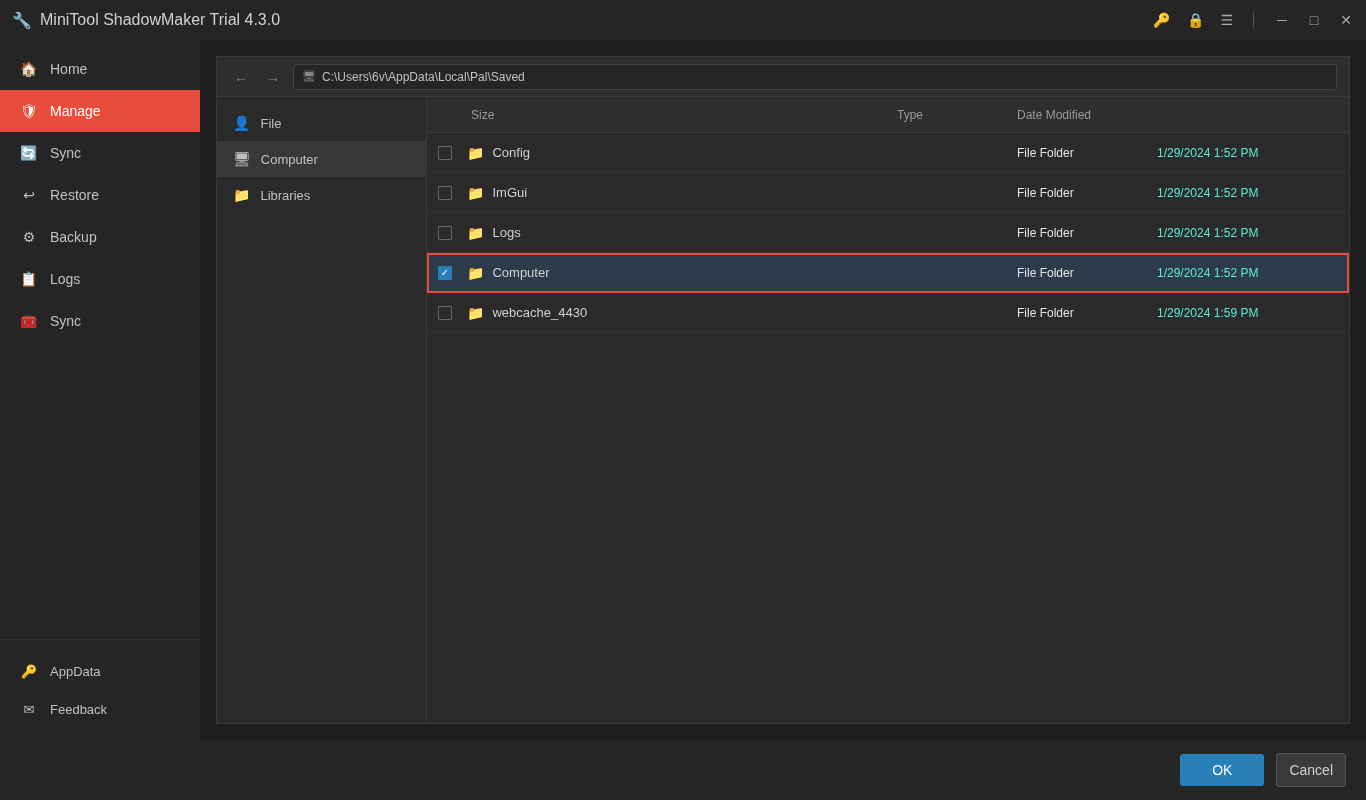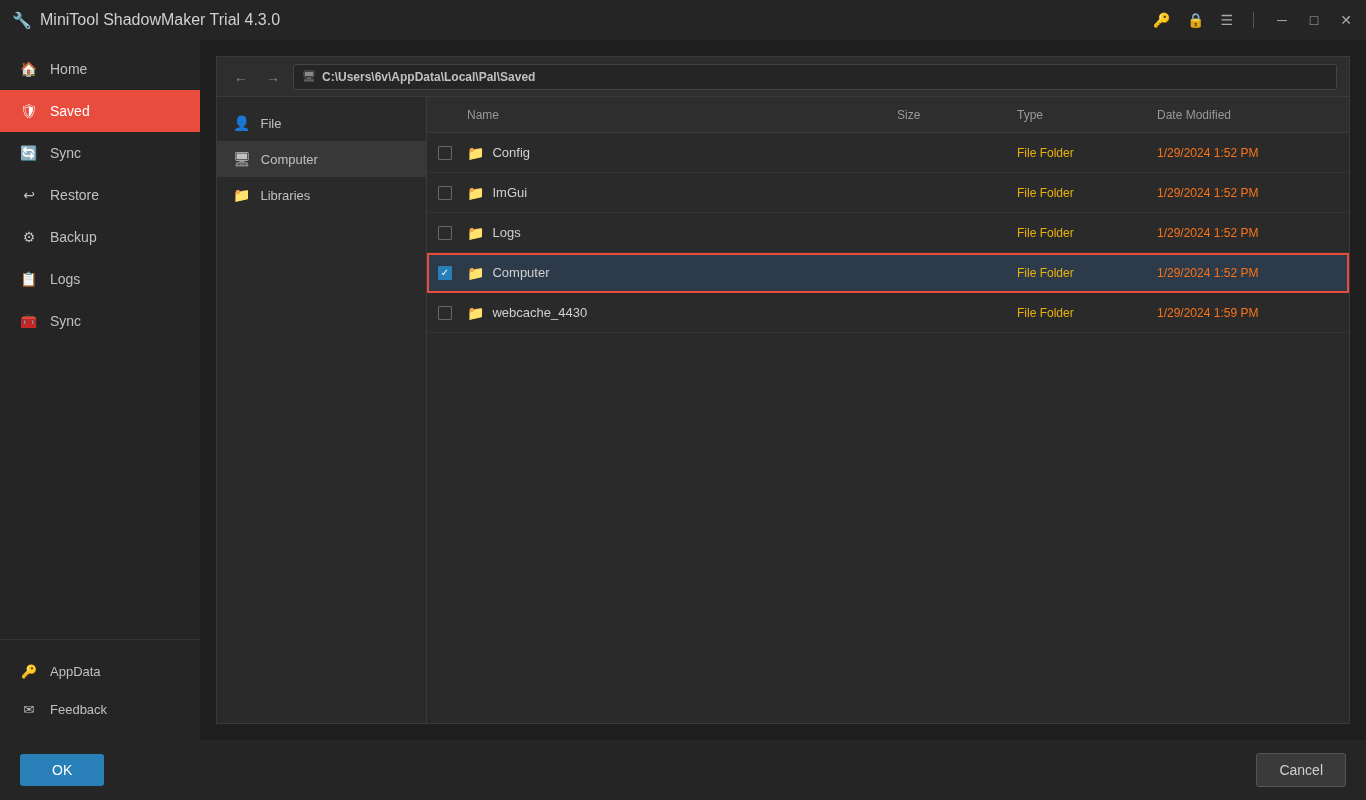--- a/index.html
+++ b/index.html
@@ -166,21 +166,20 @@
       padding: 0 8px;
       gap: 6px;
     }
     .path-icon {
       color: #888;
       font-size: 11px;
     }
     .path-text {
       color: #c0c0c0;
       font-size: 12px;
-      font-weight: bold;
     }
 
     
     .browser-body {
       flex: 1;
       display: flex;
     }
 
     
     .tree-panel {
@@ -284,58 +283,57 @@
       font-size: 14px;
       color: #888;
     }
     .row-size {
       font-size: 12px;
       color: #999;
       padding: 0 8px;
     }
     .row-type {
       font-size: 12px;
-      color: #eab308;
+      color: #e5e5e5;
       padding: 0 8px;
     }
     .row-date {
       font-size: 12px;
-      color: #f97316;
+      color: #5eead4;
       padding: 0 8px;
     }
 
     
     .bottom-bar {
       height: 60px;
       background: #252525;
       display: flex;
       align-items: center;
-      justify-content: space-between;
+      justify-content: flex-end;
       padding: 0 20px;
       gap: 12px;
       flex-shrink: 0;
     }
     .btn-ok {
       background: #2980b9;
       color: #fff;
       border: none;
       padding: 8px 32px;
       font-size: 14px;
       cursor: pointer;
       border-radius: 3px;
     }
     .btn-cancel {
       background: #3a3a3a;
       color: #d0d0d0;
       border: 1px solid #555;
-      padding: 8px 22px;
+      padding: 8px 12px;
       font-size: 14px;
       cursor: pointer;
       border-radius: 3px;
-      margin-left: 48px;
     }
 
     
     .divider-v {
       width: 1px;
       height: 16px;
       background: #555;
       margin: 0 4px;
     }
   </style>
@@ -363,21 +361,21 @@
   <div class="sidebar">
     <div class="sidebar-nav">
 
       <div class="sidebar-item">
         <span class="sidebar-icon">🏠</span>
         <span>Home</span>
       </div>
 
       <div class="sidebar-item active">
         <span class="sidebar-icon">🛡</span>
-        <span>Saved</span>
+        <span>Manage</span>
       </div>
 
       <div class="sidebar-item">
         <span class="sidebar-icon">🔄</span>
         <span>Sync</span>
       </div>
 
       <div class="sidebar-item">
         <span class="sidebar-icon">↩</span>
         <span>Restore</span>
@@ -441,21 +439,20 @@
             <span class="tree-icon">📁</span>
             <span>Libraries</span>
           </div>
 
         </div>
 
         <div class="file-list-panel">
 
           <div class="col-headers">
             <div class="col-header"></div>
-            <div class="col-header col-header-name">Name</div>
             <div class="col-header">Size</div>
             <div class="col-header">Type</div>
             <div class="col-header">Date Modified</div>
           </div>
 
           <div class="file-rows">
 
             <div class="file-row">
               <div class="row-check">
                 <div class="checkbox"></div>

